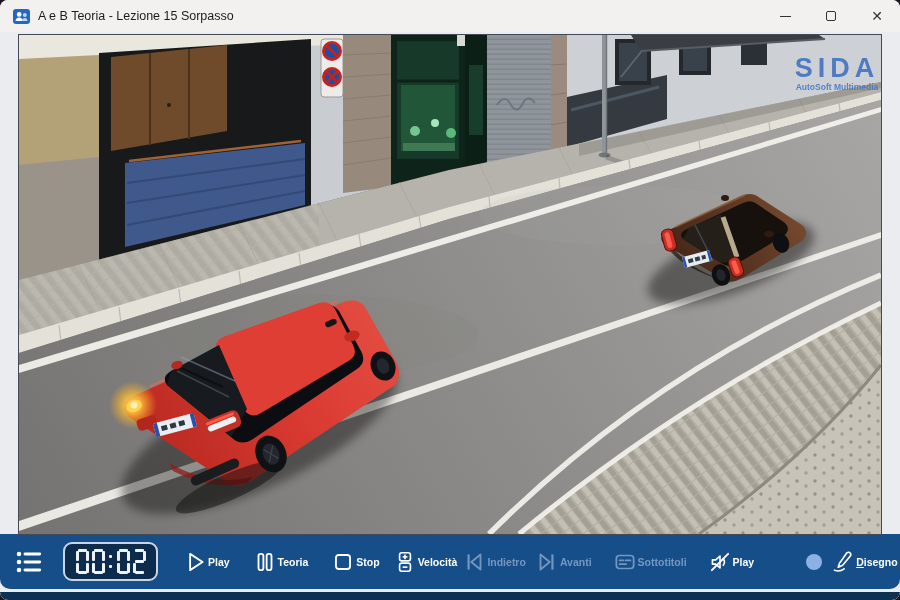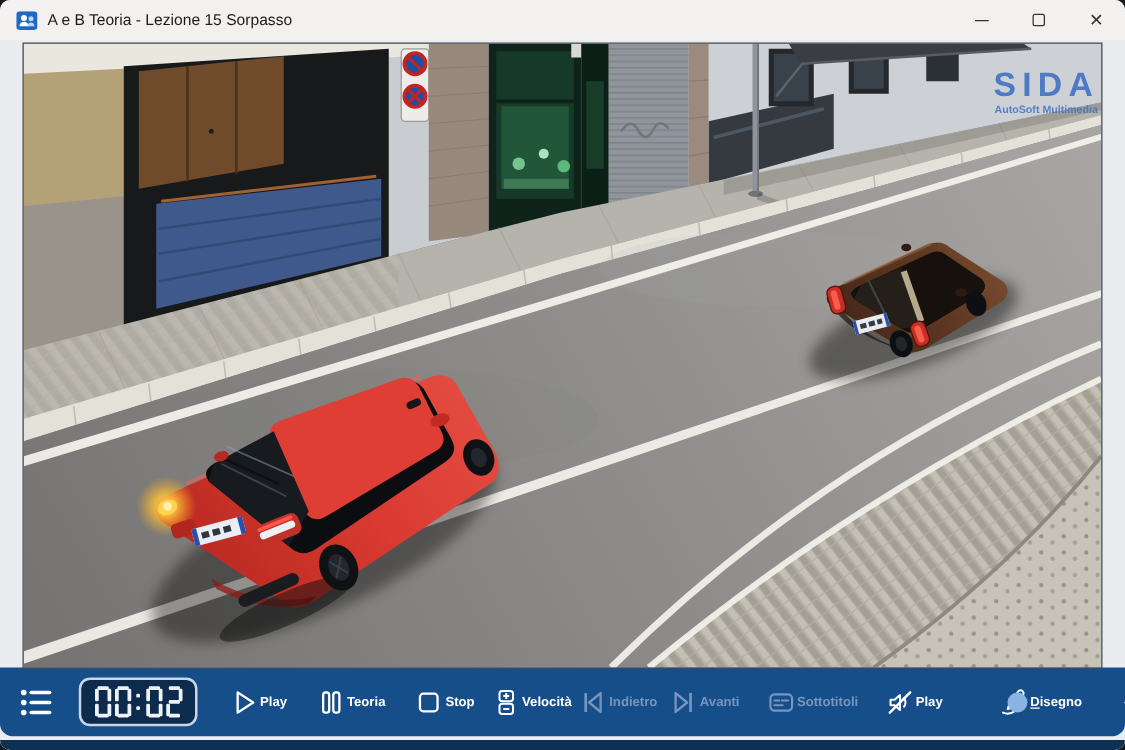--- a/index.html
+++ b/index.html
@@ -471,21 +471,21 @@
         <line x1="4.5" y1="19.5" x2="19.5" y2="4.5" stroke="#fff" stroke-width="1.8" stroke-linecap="round"></line>
       </svg>
       <span class="tb-label">Play</span>
     </div>
 
     <div class="slider">
       <div class="track"></div>
       <div class="handle"></div>
     </div>
 
-    <div class="tb-btn" style="">
+    <div class="tb-btn" style="margin-left:32px">
       <svg width="28" height="26" viewBox="0 0 24 24">
         <path d="M16.5,3.5 q2,-1.2 3.2,0.4 q1.1,1.5 -0.4,3 L13,14.5 q-0.6,0.7 -1.4,1 L8.5,16.8 l1,-3.2 q0.2,-0.8 0.9,-1.4 Z" fill="none" stroke="#fff" stroke-width="1.5" stroke-linejoin="round"></path>
         <path d="M5,19.5 q4.5,2 9,-1.2" fill="none" stroke="#fff" stroke-width="1.5" stroke-linecap="round"></path>
       </svg>
       <span class="tb-label"><span class="accel">D</span><span>isegno</span></span>
     </div>
 
     <div class="tb-btn" style="margin-left:26px">
       <svg width="26" height="28" viewBox="0 0 24 24">
         <path d="M14.5,6 L8,12 L14.5,18" fill="none" stroke="#fff" stroke-width="2" stroke-linecap="round" stroke-linejoin="round"></path>

